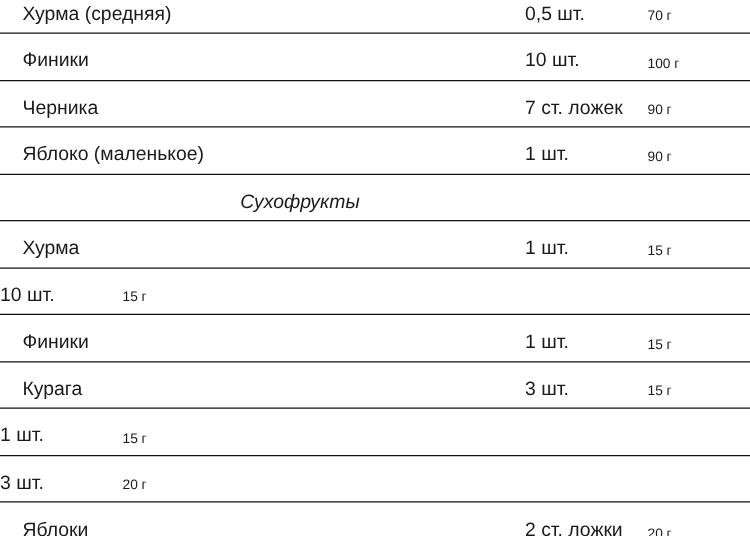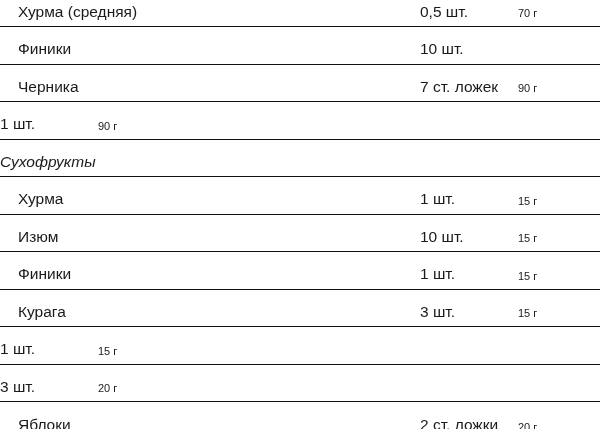--- a/index.html
+++ b/index.html
@@ -51,20 +51,21 @@
   }
   .col-weight {
     width: 82px;
     box-sizing: border-box;
     font-size: 11px;
     line-height: 1;
     padding-bottom: 7px;
     white-space: nowrap;
   }
   .row.section {
+    justify-content: center;
     align-items: flex-end;
   }
   .section-title {
     font-size: 15.5px;
     font-style: italic;
     line-height: 1;
     padding-bottom: 7px;
     padding-right: 120px;
   }
 </style>
@@ -73,40 +74,41 @@
 
 <div class="table" id="table-root">
     <div class="row first">
       <div class="col-name">Хурма (средняя)</div>
       <div class="col-qty">0,5 шт.</div>
       <div class="col-weight">70 г</div>
     </div>
     <div class="row">
       <div class="col-name">Финики</div>
       <div class="col-qty">10 шт.</div>
+      <div class="col-weight">100 г</div>
     </div>
     <div class="row">
       <div class="col-name">Черника</div>
       <div class="col-qty">7 ст. ложек</div>
       <div class="col-weight">90 г</div>
     </div>
     <div class="row">
+      <div class="col-name">Яблоко (маленькое)</div>
       <div class="col-qty">1 шт.</div>
       <div class="col-weight">90 г</div>
     </div>
     <div class="row section">
       <div class="section-title">Сухофрукты</div>
     </div>
     <div class="row">
       <div class="col-name">Хурма</div>
       <div class="col-qty">1 шт.</div>
       <div class="col-weight">15 г</div>
     </div>
     <div class="row">
-      <div class="col-name">Изюм</div>
       <div class="col-qty">10 шт.</div>
       <div class="col-weight">15 г</div>
     </div>
     <div class="row">
       <div class="col-name">Финики</div>
       <div class="col-qty">1 шт.</div>
       <div class="col-weight">15 г</div>
     </div>
     <div class="row">
       <div class="col-name">Курага</div>

